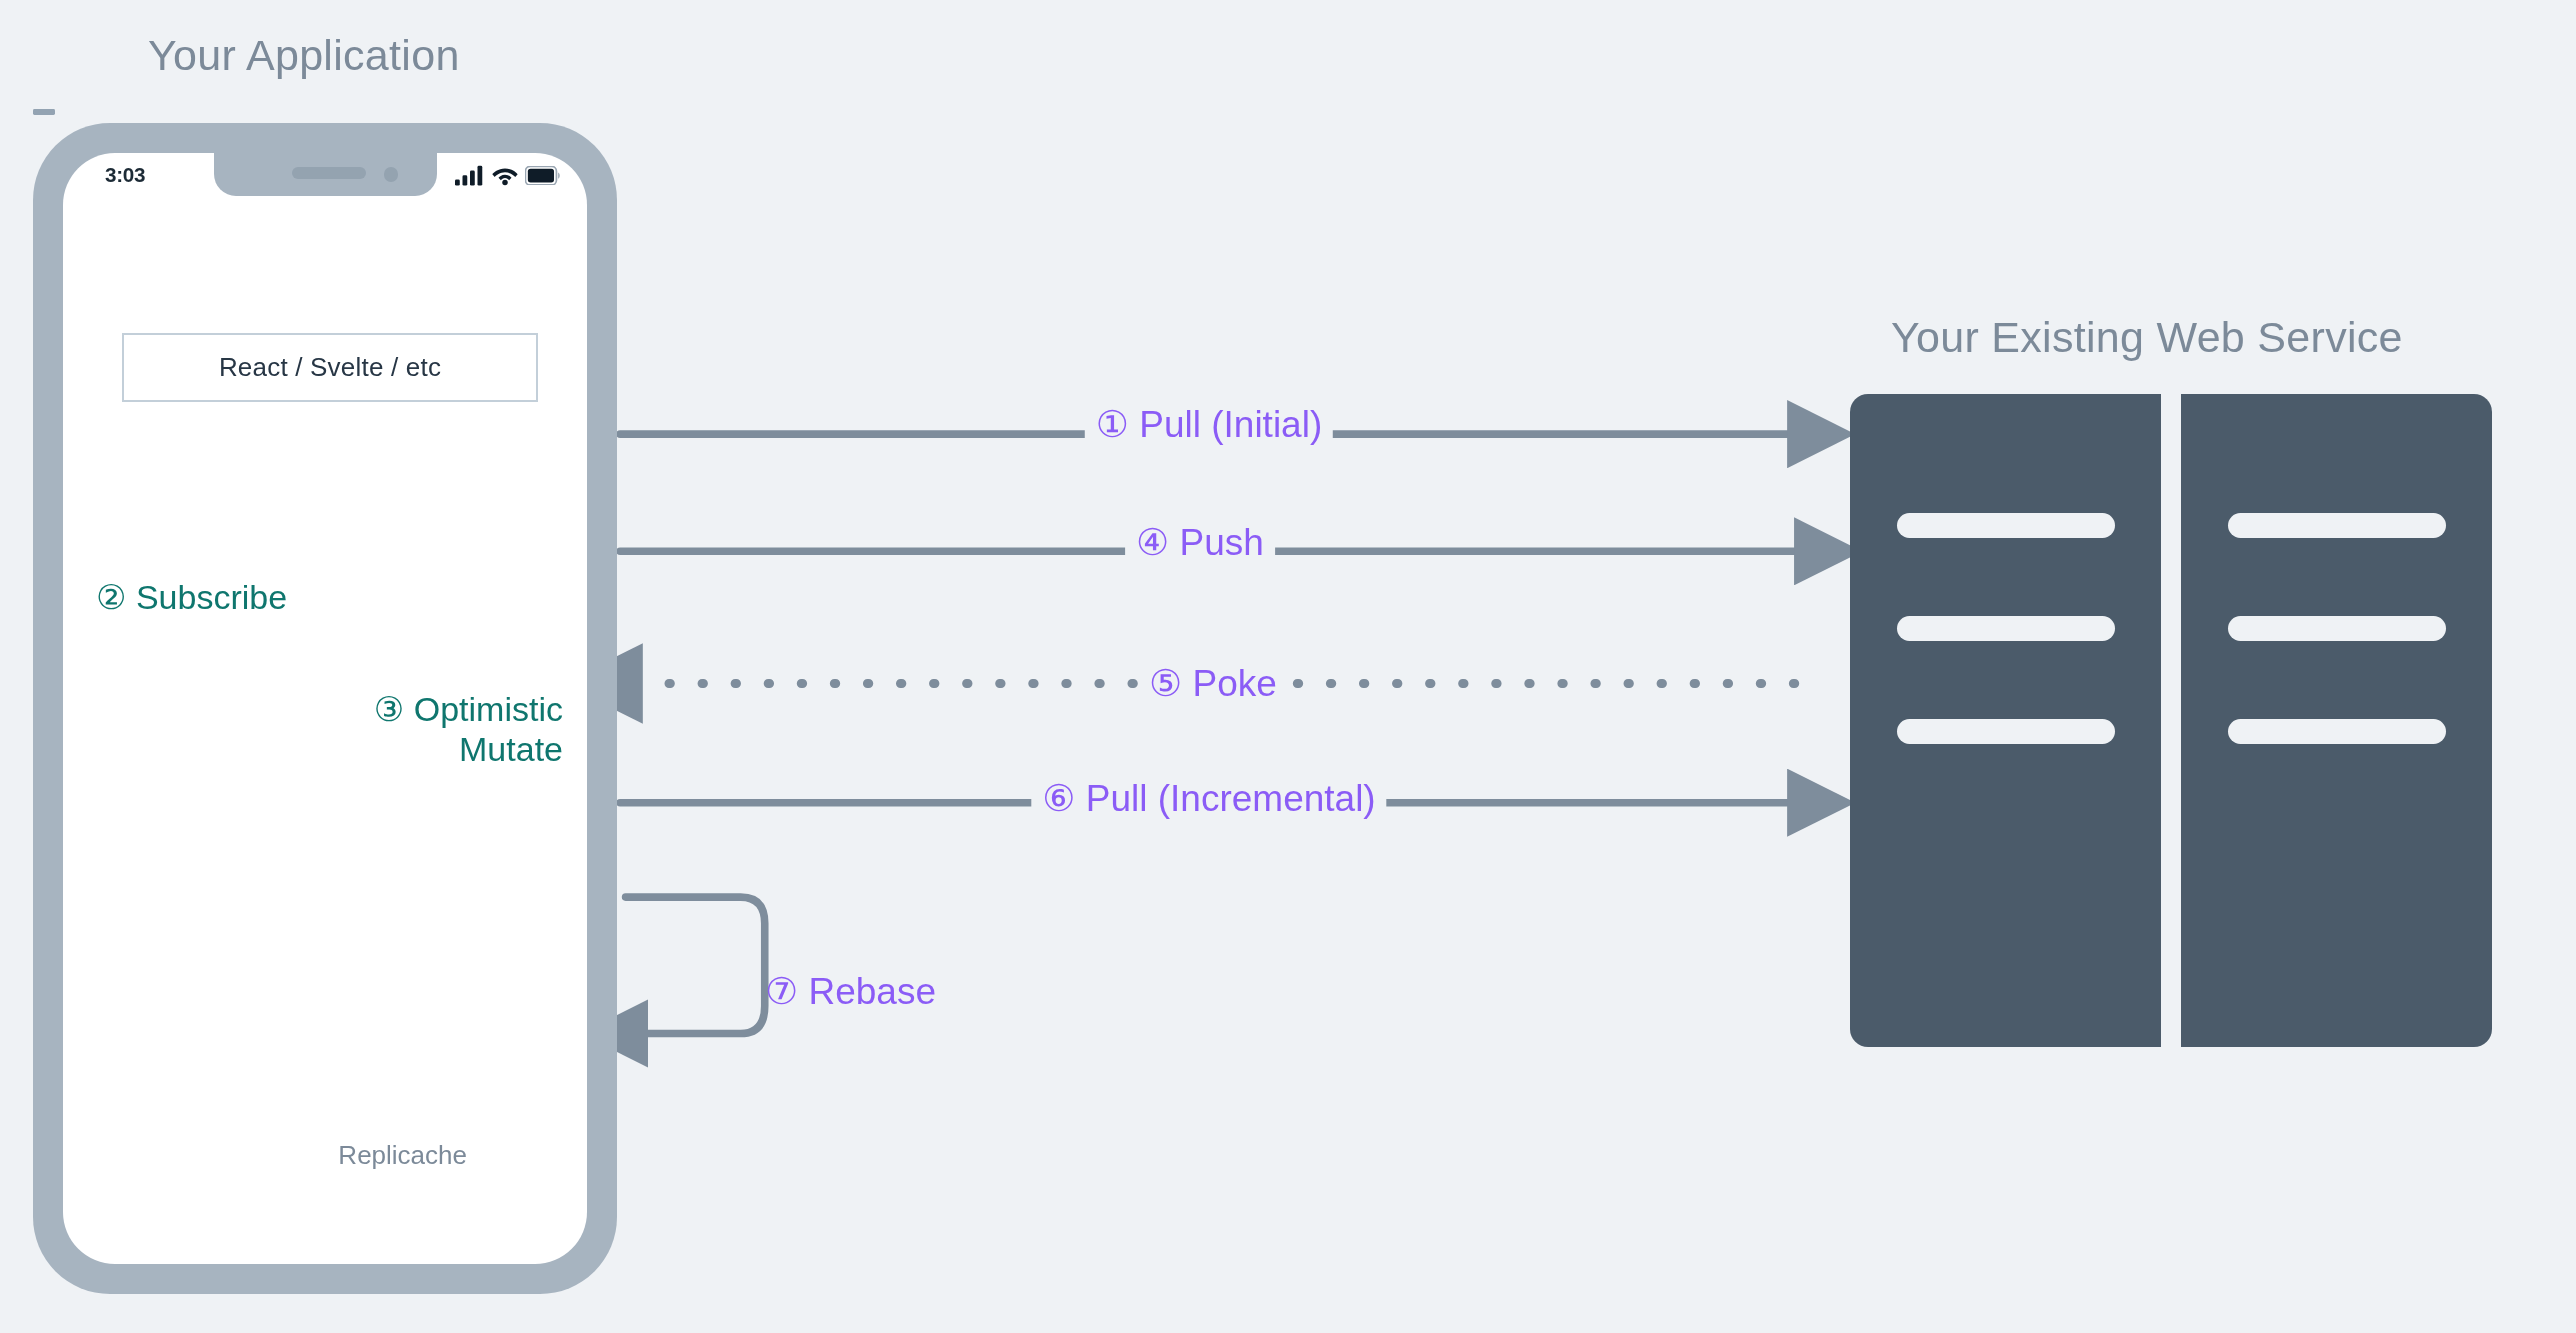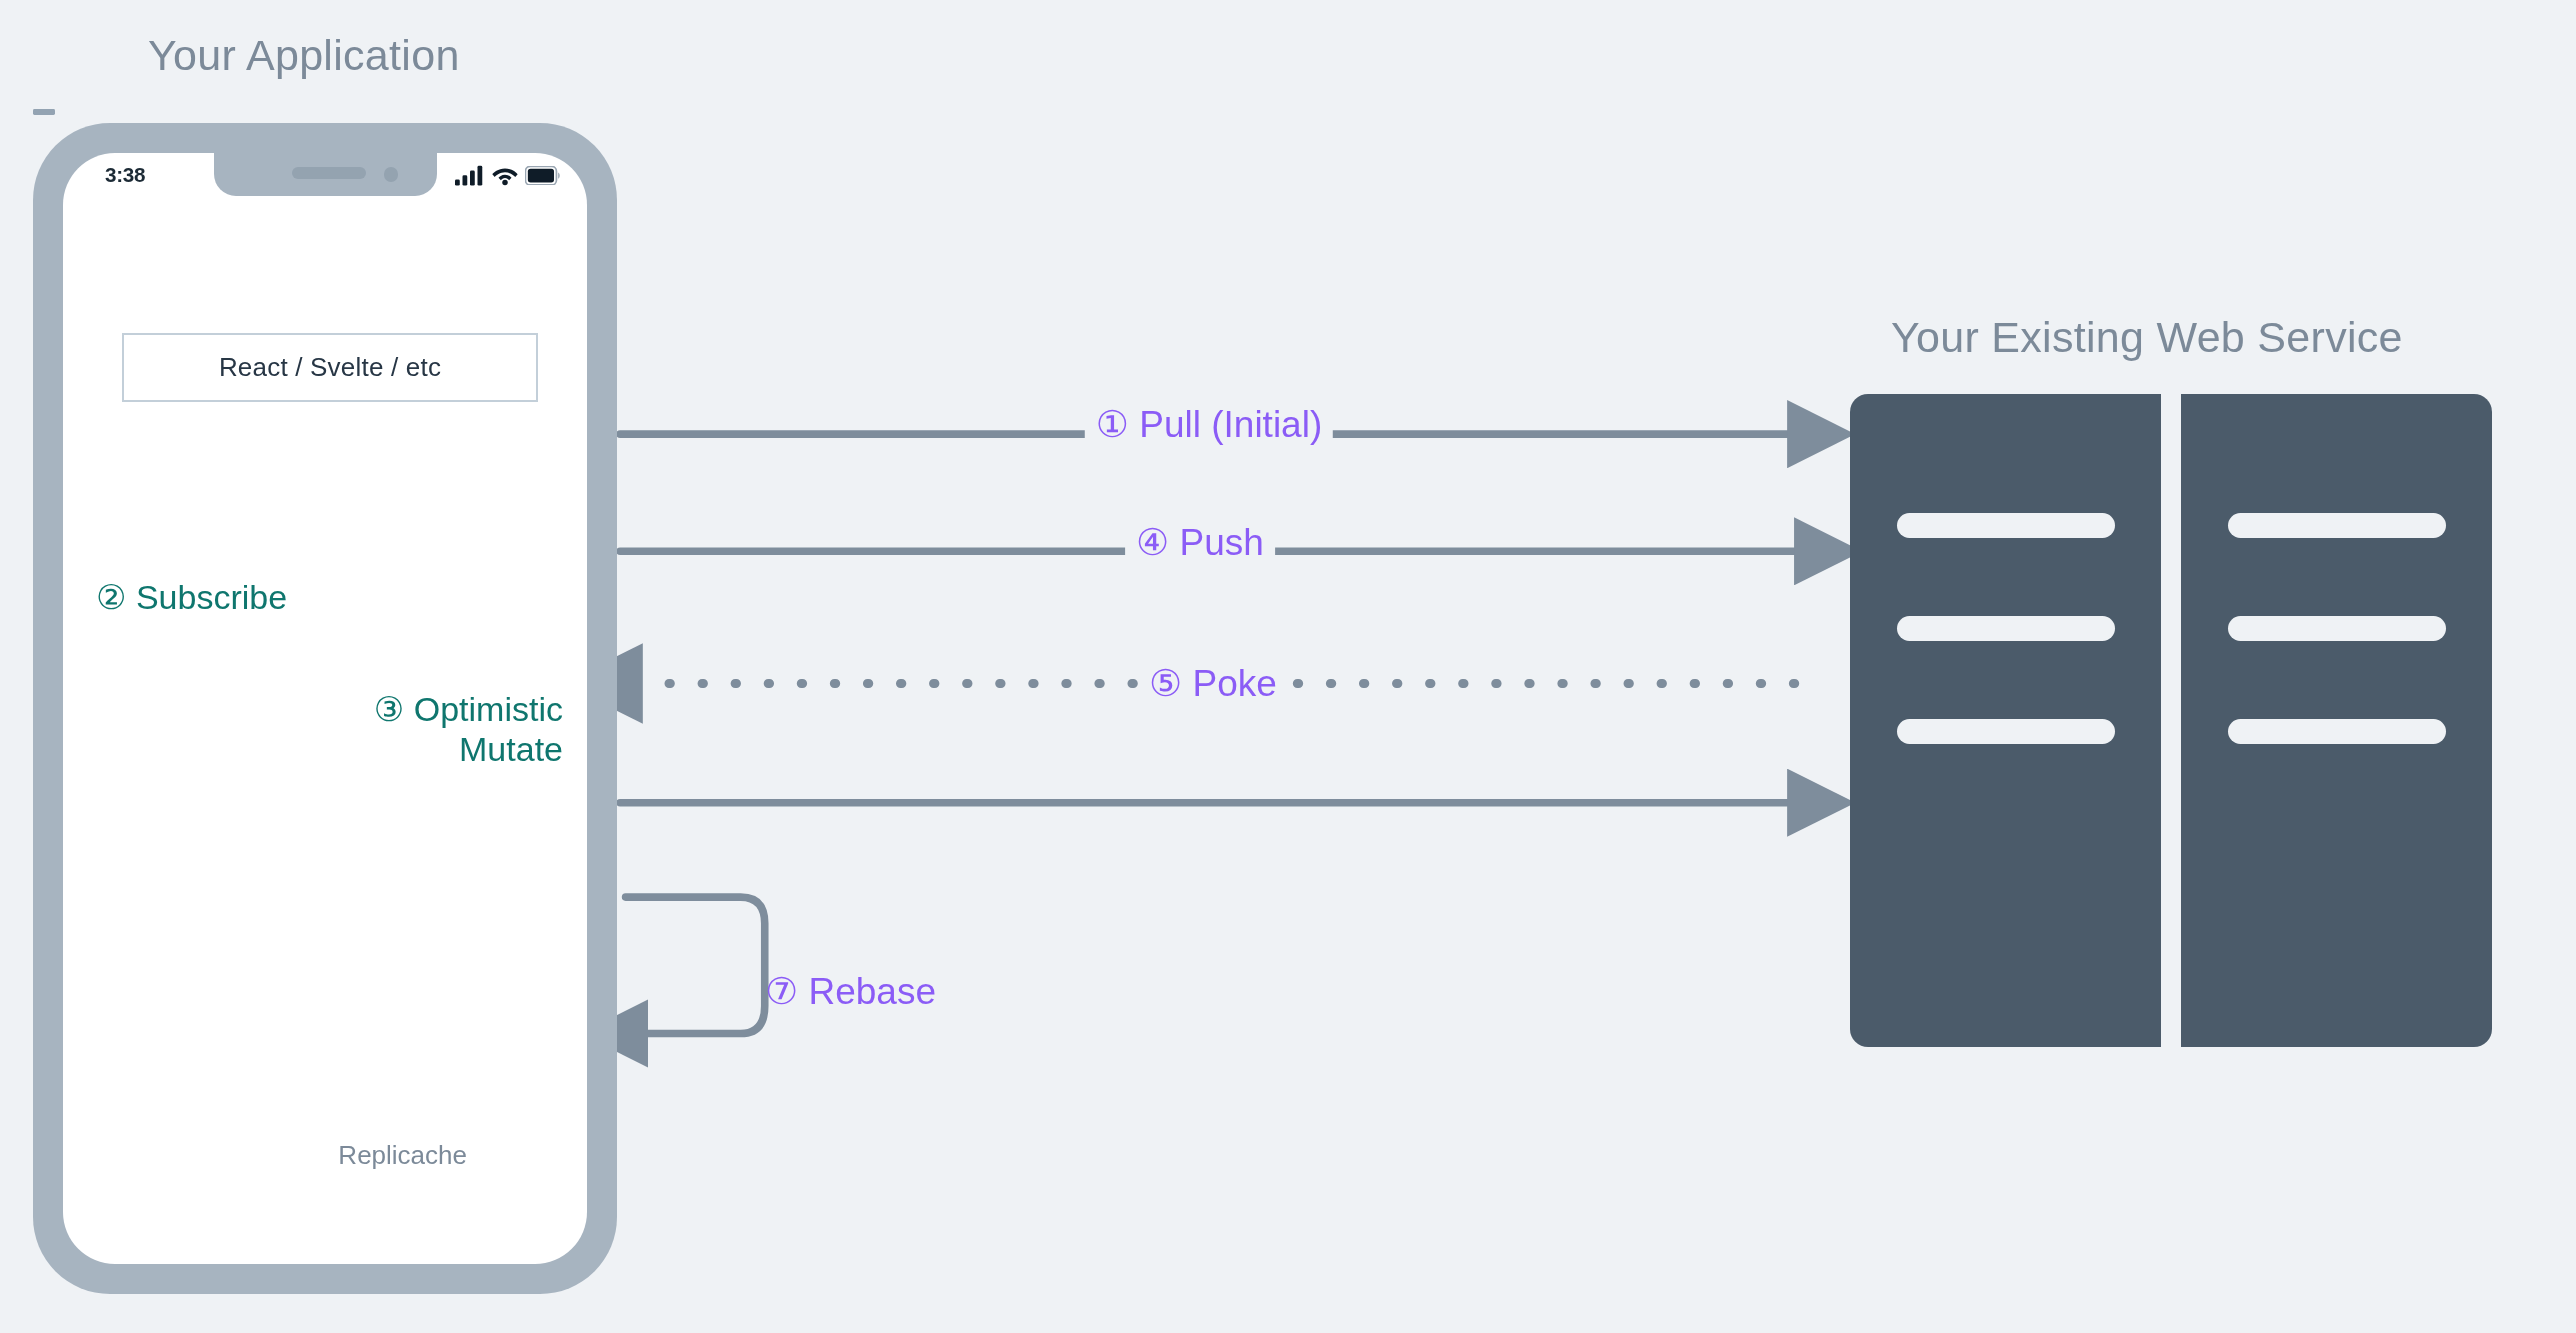--- a/index.html
+++ b/index.html
@@ -262,21 +262,21 @@
   <div class="abs section-title" id="app-title">Your Application</div>
 
   <div class="abs" id="tick-mark"></div>
 
   <div class="abs" id="phone-frame"></div>
   <div class="abs" id="phone-screen"></div>
   <div class="abs" id="phone-notch"></div>
   <div class="abs" id="notch-speaker"></div>
   <div class="abs" id="notch-camera"></div>
 
-  <div class="abs" id="status-time">3:38</div>
+  <div class="abs" id="status-time">3:03</div>
 
   <div class="abs" id="status-right">
     <svg width="30" height="20.7" viewBox="0 0 44 30">
       <rect x="0" y="21" width="7" height="9" rx="2" fill="#0F1C28"></rect>
       <rect x="11" y="15" width="7" height="15" rx="2" fill="#0F1C28"></rect>
       <rect x="22" y="8" width="7" height="22" rx="2" fill="#0F1C28"></rect>
       <rect x="33" y="1" width="7" height="29" rx="2" fill="#0F1C28"></rect>
     </svg>
     <svg width="26" height="20.7" viewBox="0 0 38 30">
       <path d="M19 5 C 9 5 2 11 0.5 13.5 L 4 17.5 C 6 15 12 10.5 19 10.5 C 26 10.5 32 15 34 17.5 L 37.5 13.5 C 36 11 29 5 19 5 Z" fill="#0F1C28"></path>
@@ -302,20 +302,21 @@
   </div>
 
   <div class="abs" id="replicache-caption">Replicache</div>
 
   <div class="abs flow-label" id="flow-1">① Pull (Initial)</div>
 
   <div class="abs flow-label" id="flow-4">④ Push</div>
 
   <div class="abs flow-label" id="flow-5">⑤ Poke</div>
 
+  <div class="abs flow-label" id="flow-6">⑥ Pull (Incremental)</div>
 
   <div class="abs flow-label" id="flow-7">⑦ Rebase</div>
 
   <div class="abs section-title" id="svc-title">Your Existing Web Service</div>
 
   <div class="abs server" id="server-left">
     <div class="server-bar b1"></div>
     <div class="server-bar b2"></div>
     <div class="server-bar b3"></div>
   </div>

